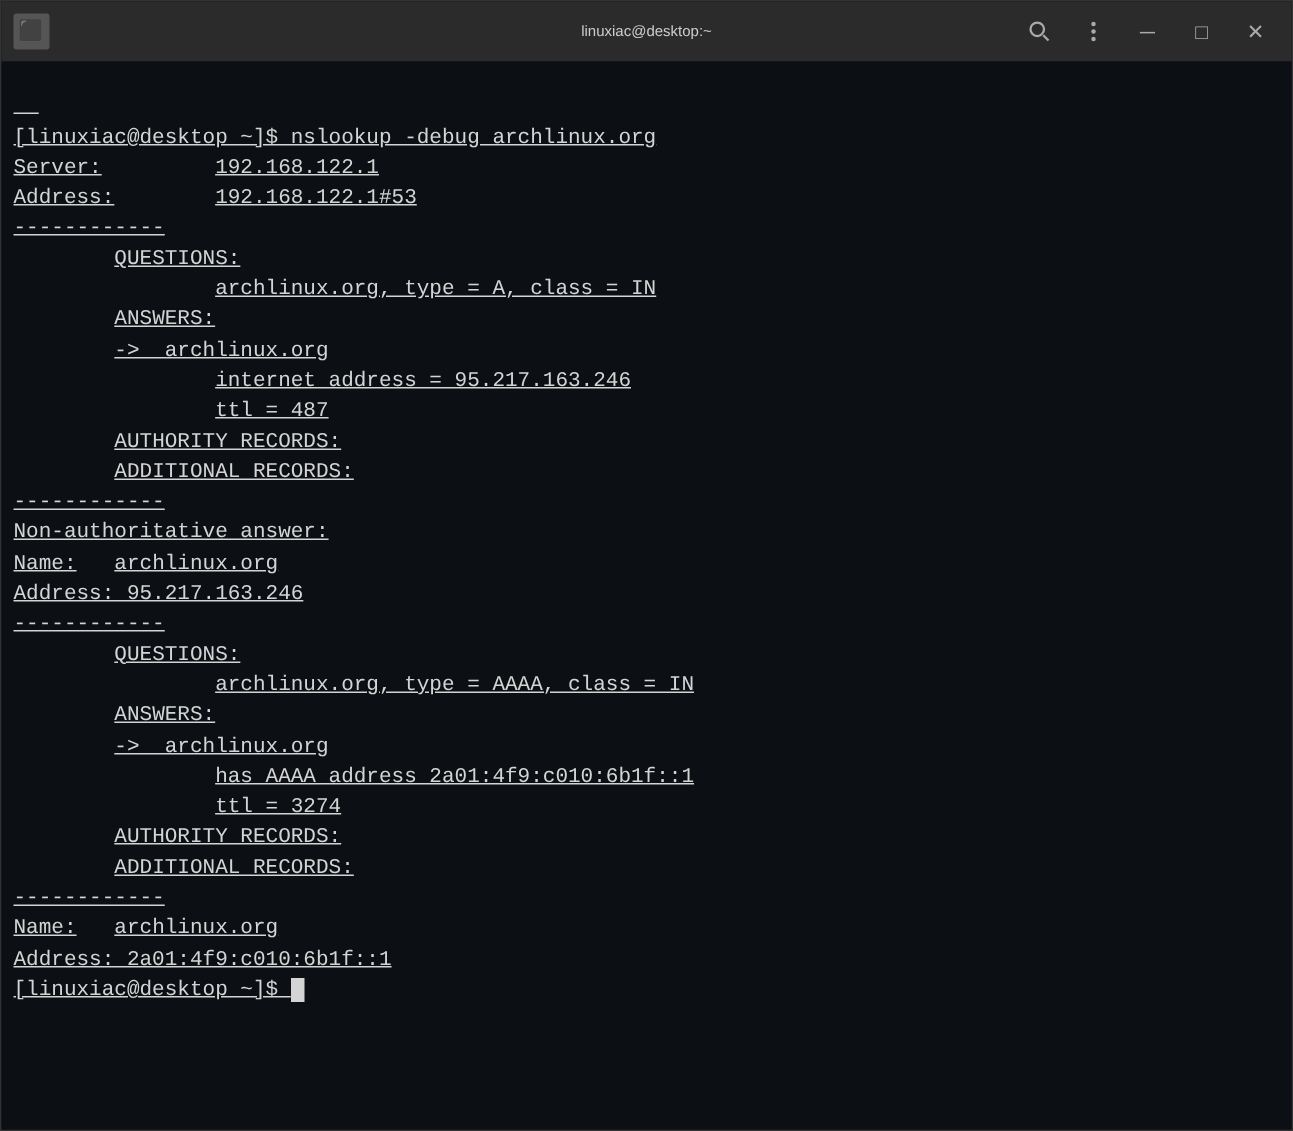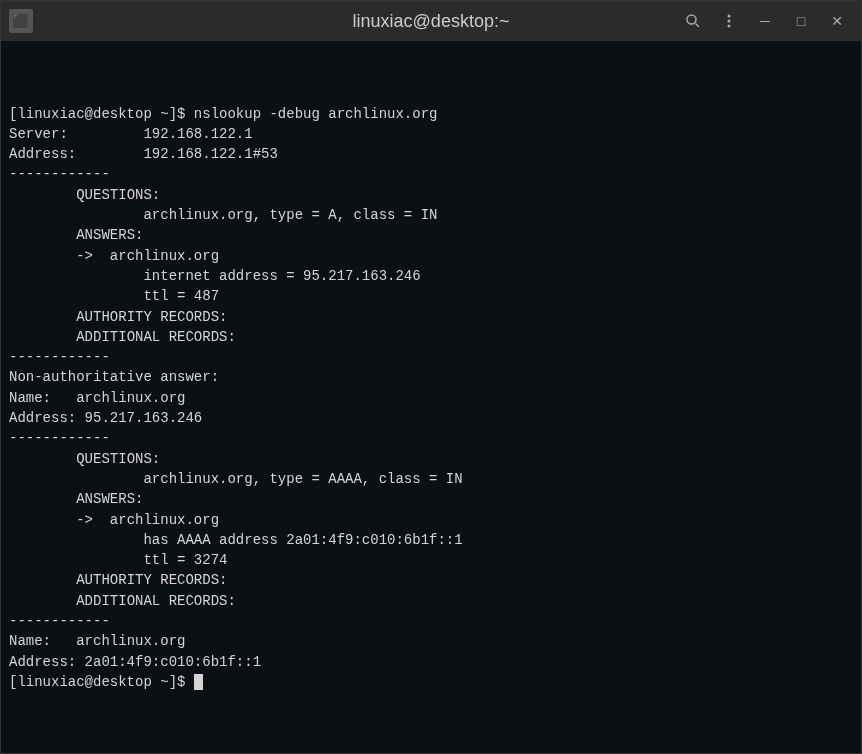--- a/index.html
+++ b/index.html
@@ -45,21 +45,21 @@
       align-items: center;
       justify-content: center;
       border-radius: 2px;
       color: #ccc;
       font-size: 14px;
     }
 
     .titlebar-title {
       color: #cccccc;
       font-family: sans-serif;
-      font-size: 18px;
+      font-size: 10px;
       position: absolute;
       left: 50%;
       transform: translateX(-50%);
     }
 
     .titlebar-controls {
       display: flex;
       align-items: center;
       gap: 4px;
     }
@@ -76,23 +76,24 @@
       border-radius: 3px;
       font-family: sans-serif;
     }
 
     .terminal-body {
       flex: 1;
       background: #0c1014;
       color: #d4d4d4;
       font-size: 14px;
       line-height: 1.45;
-      padding: 22px 8px;
+      padding: 0 8px;
       overflow-y: auto;
       white-space: pre;
+      text-decoration: underline;
     }
 
     .line {
       display: block;
     }
 
     .cursor {
       display: inline-block;
       width: 9px;
       height: 16px;

